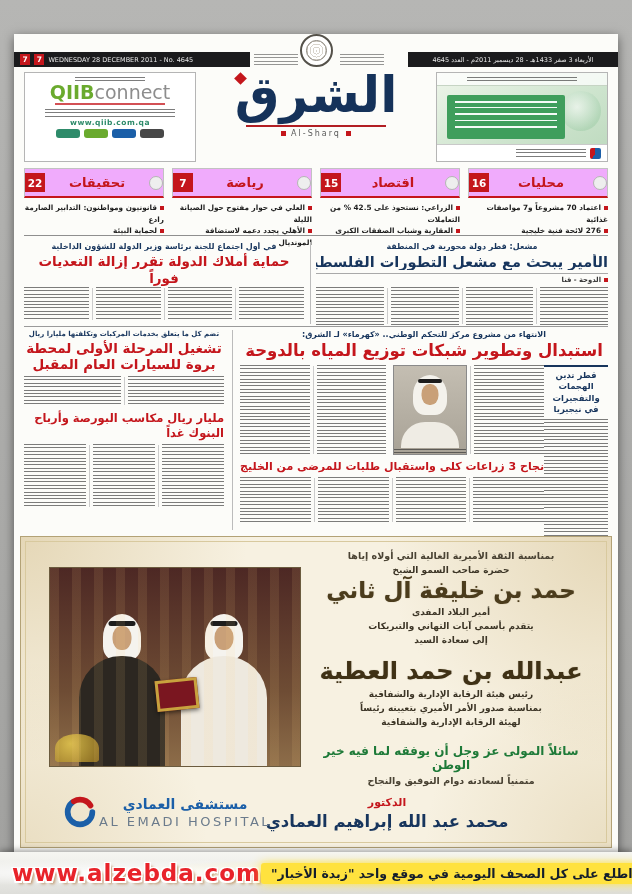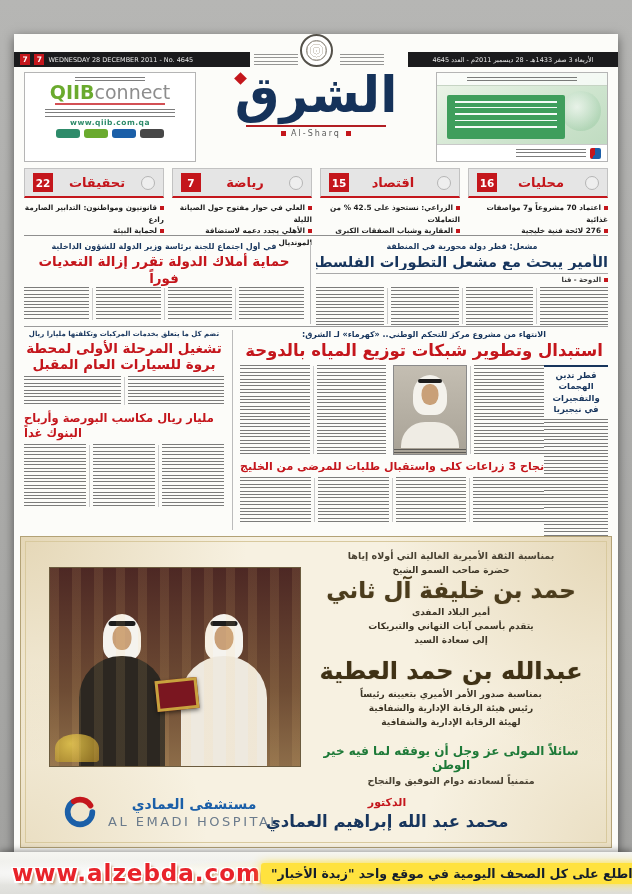--- a/index.html
+++ b/index.html
@@ -53,22 +53,22 @@
   .bank-band{position:absolute;left:10px;top:22px;width:118px;height:44px;background:#3f9e5c;border-radius:2px;
              padding:6px 8px;display:flex;flex-direction:column;gap:5px}
   .bank-leaf{position:absolute;right:6px;top:18px;width:40px;height:40px;border-radius:50%;
              background:radial-gradient(circle at 40% 40%,rgba(255,255,255,.55),rgba(63,158,92,.15) 70%)}
   .bank-foot{position:absolute;left:0;bottom:0;width:100%;height:17px;background:#fff;border-top:1px solid #c9c9c9;
              display:flex;align-items:center;justify-content:flex-end;padding:0 6px;gap:4px}
   .bank-mark{width:11px;height:11px;background:conic-gradient(#1b5fa8 0 60%,#c4161c 60% 100%);border-radius:2px}
 
   
   .tabs{position:absolute;top:134px;left:10px;right:10px;height:30px;display:flex;direction:rtl;gap:8px}
-  .tab{flex:1;background:#e5e5e5;border:1px solid #c2c2c2;border-bottom:2px solid #c4161c;display:flex;direction:ltr;
-       align-items:center;padding:4px 8px;gap:4px}
+  .tab{flex:1;background:#f0abfc;border:1px solid #c2c2c2;border-bottom:2px solid #c4161c;display:flex;direction:ltr;
+       align-items:center;padding:4px 0;gap:4px}
   .tab-num{width:20px;height:19px;background:#c4161c;color:#fff;font-size:10.5px;font-weight:bold;display:grid;place-items:center}
   .tab-label{flex:1;text-align:center;color:#c4161c;font-weight:bold;font-size:13px;direction:rtl}
   .tab-icon{width:14px;height:14px;border-radius:50%;background:#eee;border:1px solid #b5b5b5}
 
   .tab-heads{position:absolute;top:168px;left:10px;right:10px;height:34px;display:flex;direction:rtl;gap:8px;
              border-bottom:1px solid #8f8f8f;padding-bottom:3px}
   .th-cell{flex:1;direction:rtl;text-align:right;font-size:7.3px;font-weight:bold;color:#1d1d1d;line-height:1.6}
   .th-line::before{content:"";display:inline-block;width:4px;height:4px;background:#c4161c;margin-left:3px}
 
   
@@ -102,21 +102,21 @@
   .photo .ghutra{position:absolute;top:9px;left:50%;transform:translateX(-50%);width:34px;height:40px;background:#f4f2ec;border-radius:50% 50% 35% 35%}
   .photo .agal{position:absolute;top:13px;left:50%;transform:translateX(-50%);width:24px;height:4px;background:#1c1c1c;border-radius:2px}
   .photo .face{position:absolute;top:18px;left:50%;transform:translateX(-50%);width:17px;height:21px;background:#c9a078;border-radius:46%}
   .photo .shoulders{position:absolute;bottom:6px;left:50%;transform:translateX(-50%);width:58px;height:26px;background:#efece4;border-radius:24px 24px 0 0}
   .photo .caption{position:absolute;bottom:0;left:0;width:100%;height:5px}
   .headline-kidney{font-size:11px;font-weight:bold;color:#c4161c;text-align:center;direction:rtl;white-space:nowrap;
                    overflow:hidden;margin:5px 0 4px}
   .b2-bottom{display:flex;direction:rtl;gap:7px;height:46px}
   .kicker-sm{font-size:7px;font-weight:bold;color:#17355d;text-align:center;direction:rtl;white-space:nowrap;overflow:hidden}
   .headline-station{font-size:13.5px;font-weight:bold;color:#c4161c;text-align:center;direction:rtl;line-height:1.2;margin:2px 0 4px}
-  .headline-bourse{font-size:11.5px;font-weight:bold;color:#c4161c;text-align:left;direction:rtl;line-height:1.25;margin:5px 0 4px}
+  .headline-bourse{font-size:11.5px;font-weight:bold;color:#c4161c;text-align:right;direction:rtl;line-height:1.25;margin:5px 0 4px}
   .h30{height:30px}.h64{height:64px}.h118{height:118px}
 
   
   .congrats{position:absolute;top:502px;left:6px;width:592px;height:312px;border:1px solid #b3a276;background:#f7f1e1;overflow:hidden}
   .congrats::before{content:"";position:absolute;inset:0;background:
       radial-gradient(circle at 0% 0%,rgba(187,156,86,.30),transparent 34%),
       radial-gradient(circle at 100% 0%,rgba(187,156,86,.30),transparent 34%),
       radial-gradient(circle at 0% 100%,rgba(187,156,86,.22),transparent 28%),
       radial-gradient(circle at 100% 100%,rgba(187,156,86,.22),transparent 28%)}
   .congrats-inner{position:absolute;inset:4px;border:1px solid #d8c99e;pointer-events:none}
@@ -136,21 +136,21 @@
            background:radial-gradient(circle at 35% 35%,#e6c94e,#96731f);opacity:.85}
   .cstack{position:absolute;right:16px;top:10px;width:288px;text-align:center;direction:rtl}
   .c-script{font-size:9.5px;font-weight:bold;color:#4a4334;margin-top:3px}
   .c-small{font-size:9px;font-weight:bold;color:#3c3526;margin-top:4px}
   .c-name1{font-size:23px;font-weight:bold;color:#4b3c1c;margin-top:2px;text-shadow:0 0 1px rgba(75,60,28,.45)}
   .c-name2{font-size:24px;font-weight:bold;color:#3f3115;margin-top:12px;text-shadow:0 0 1px rgba(63,49,21,.45)}
   .c-green{font-size:12px;font-weight:bold;color:#1e7a38;margin-top:17px}
   .sender{position:absolute;right:56px;bottom:16px;width:336px;text-align:center;direction:rtl}
   .sender-title{font-size:11px;font-weight:bold;color:#c4161c}
   .sender-name{font-size:16.5px;font-weight:bold;color:#17355d;margin-top:3px}
-  .hospital{position:absolute;left:40px;bottom:16px;display:flex;align-items:center;gap:9px}
+  .hospital{position:absolute;left:40px;bottom:16px;display:flex;align-items:center;}
   .hosp-text{display:flex;flex-direction:column;align-items:center}
   .hosp-ar{font-size:14px;font-weight:bold;color:#1b5fa8;direction:rtl}
   .hosp-en{font-size:13px;color:#6b7b8c;letter-spacing:2.5px;margin-top:2px}
 
   
   .wmbar{position:absolute;left:0;bottom:0;width:632px;height:42px;z-index:5;
          background:radial-gradient(ellipse at 22% 50%,#ffffff 0%,rgba(255,255,255,0) 45%),
                     radial-gradient(ellipse at 75% 50%,rgba(255,226,62,.55) 0%,rgba(255,226,62,0) 55%),
                     linear-gradient(#f6f6f2,#dededa);
          box-shadow:0 -2px 6px rgba(0,0,0,.35);
@@ -362,22 +362,22 @@
       </div>
 
       <div class="cstack">
         <div class="c-script">بمناسبة الثقة الأميرية الغالية التي أولاه إياها</div>
         <div class="c-small">حضرة صاحب السمو الشيخ</div>
         <div class="c-name1">حمد بن خليفة آل ثاني</div>
         <div class="c-small">أمير البلاد المفدى</div>
         <div class="c-small">يتقدم بأسمى آيات التهاني والتبريكات</div>
         <div class="c-small">إلى سعادة السيد</div>
         <div class="c-name2">عبدالله بن حمد العطية</div>
+        <div class="c-small">رئيس هيئة الرقابة الإدارية والشفافية</div>
         <div class="c-small">بمناسبة صدور الأمر الأميري بتعيينه رئيساً</div>
-        <div class="c-small">رئيس هيئة الرقابة الإدارية والشفافية</div>
         <div class="c-small">لهيئة الرقابة الإدارية والشفافية</div>
         <div class="c-green">سائلاً المولى عز وجل أن يوفقه لما فيه خير الوطن</div>
         <div class="c-script">متمنياً لسعادته دوام التوفيق والنجاح</div>
       </div>
 
       <div class="sender">
         <div class="sender-title">الدكتور</div>
         <div class="sender-name">محمد عبد الله إبراهيم العمادي</div>
       </div>
 

